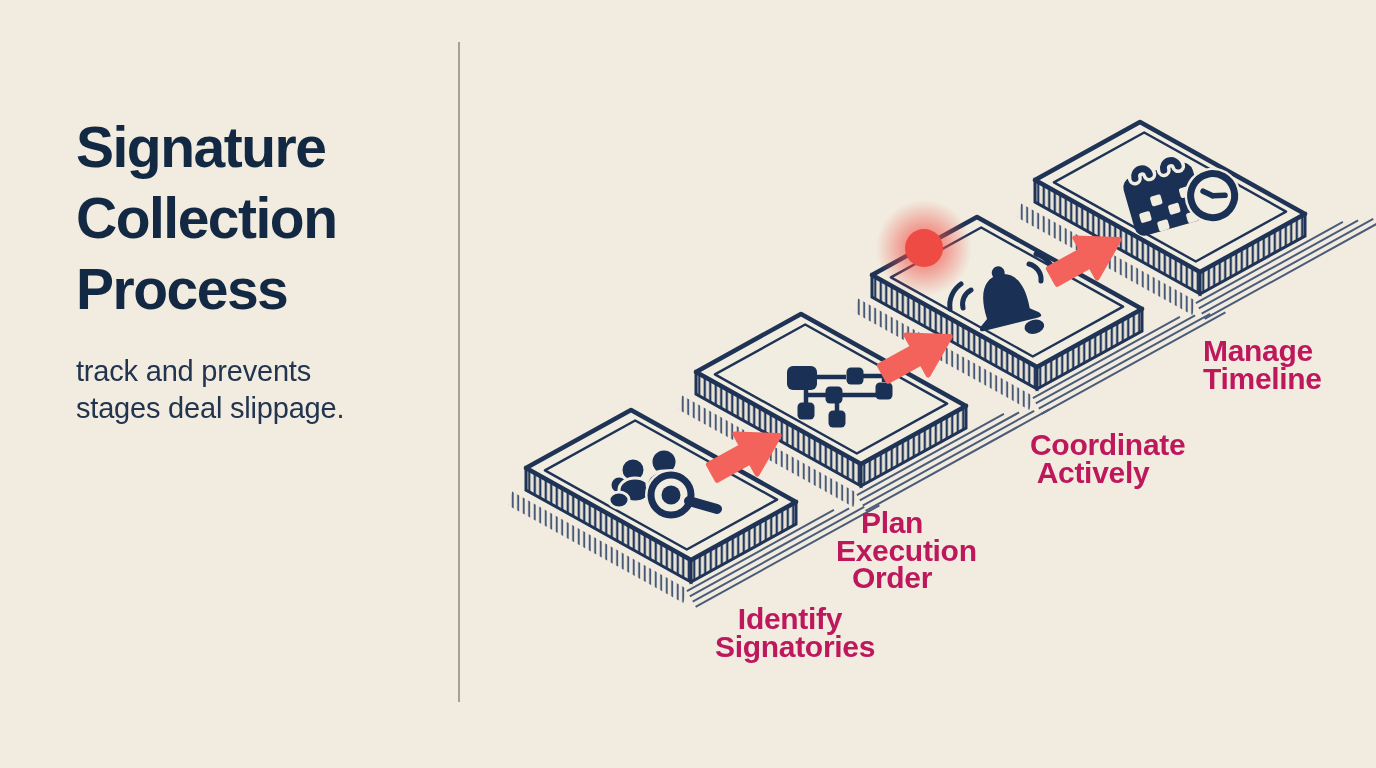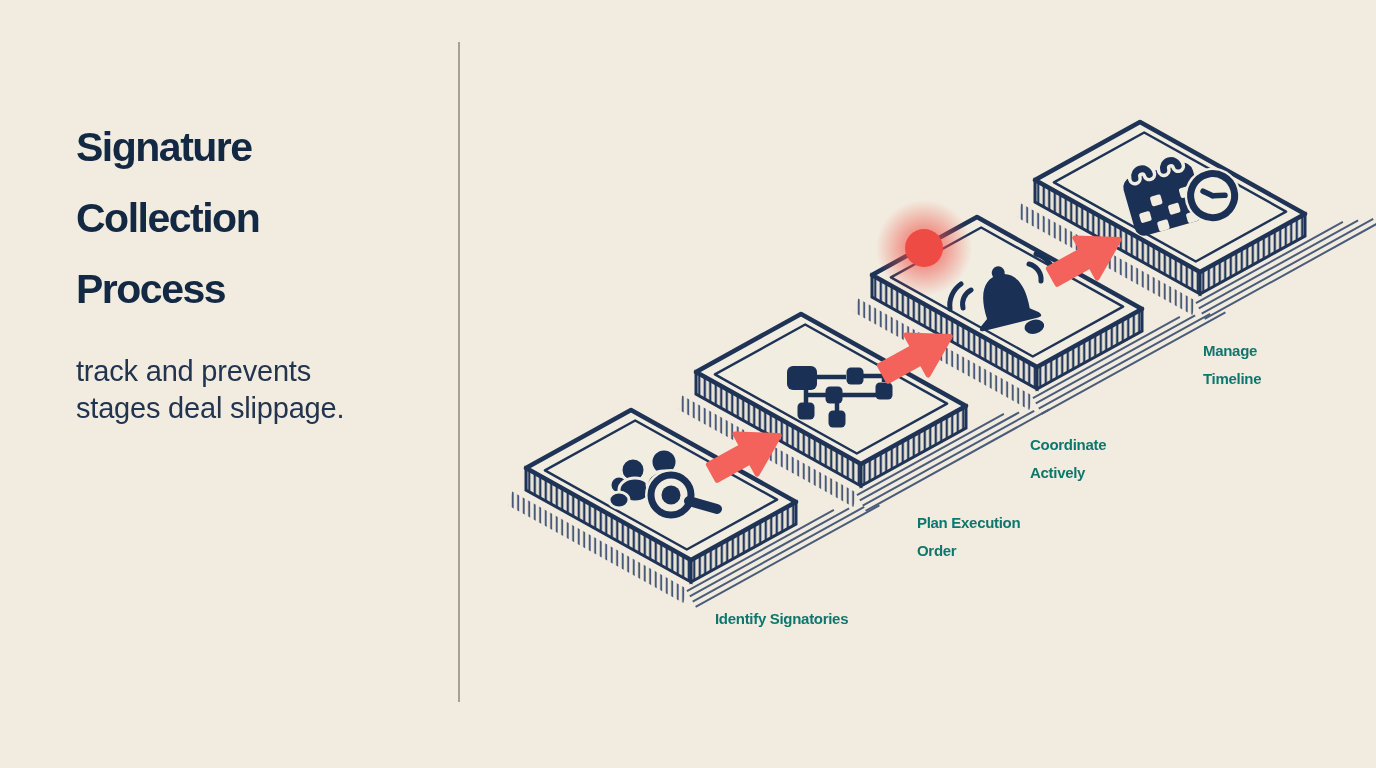--- a/index.html
+++ b/index.html
@@ -3,39 +3,39 @@
 <meta charset="utf-8">
 <style>
   html,body{margin:0;padding:0;}
   body{
     width:1376px;height:768px;overflow:hidden;position:relative;
     background:#f1ecdf;
     font-family:"Liberation Sans","DejaVu Sans",sans-serif;
   }
   .left-panel{position:absolute;left:76px;top:112px;width:370px;}
   .title{
-    font-size:41px;font-weight:700;line-height:71px;letter-spacing:-1.5px;
+    font-size:57px;font-weight:700;line-height:71px;letter-spacing:-1.5px;
     color:#122843;
   }
   .desc{
     margin-top:28px;font-size:29px;line-height:37px;letter-spacing:-0.2px;
     color:#22344f;font-weight:400;
   }
   .divider{
     position:absolute;left:458px;top:42px;width:2px;height:660px;
     background:#a8a092;
   }
   .diagram-svg{position:absolute;left:0;top:0;}
   .stage-label{
-    position:absolute;text-align:left;
-    font-size:15px;font-weight:700;line-height:27.5px;letter-spacing:-0.3px;
-    color:#0f766e;
+    position:absolute;text-align:center;
+    font-size:30px;font-weight:700;line-height:27.5px;letter-spacing:-0.3px;
+    color:#be185d;
   }
   .label-1{left:715px;top:605px;width:150px;}
-  .label-2{left:917px;top:509px;width:112px;}
+  .label-2{left:836px;top:509px;width:112px;}
   .label-3{left:1030px;top:431px;width:126px;}
   .label-4{left:1203px;top:337px;width:100px;}
 </style>
 </head>
 <body>
 
 <div class="left-panel">
   <div class="title">
     <div>Signature</div>
     <div>Collection</div>

